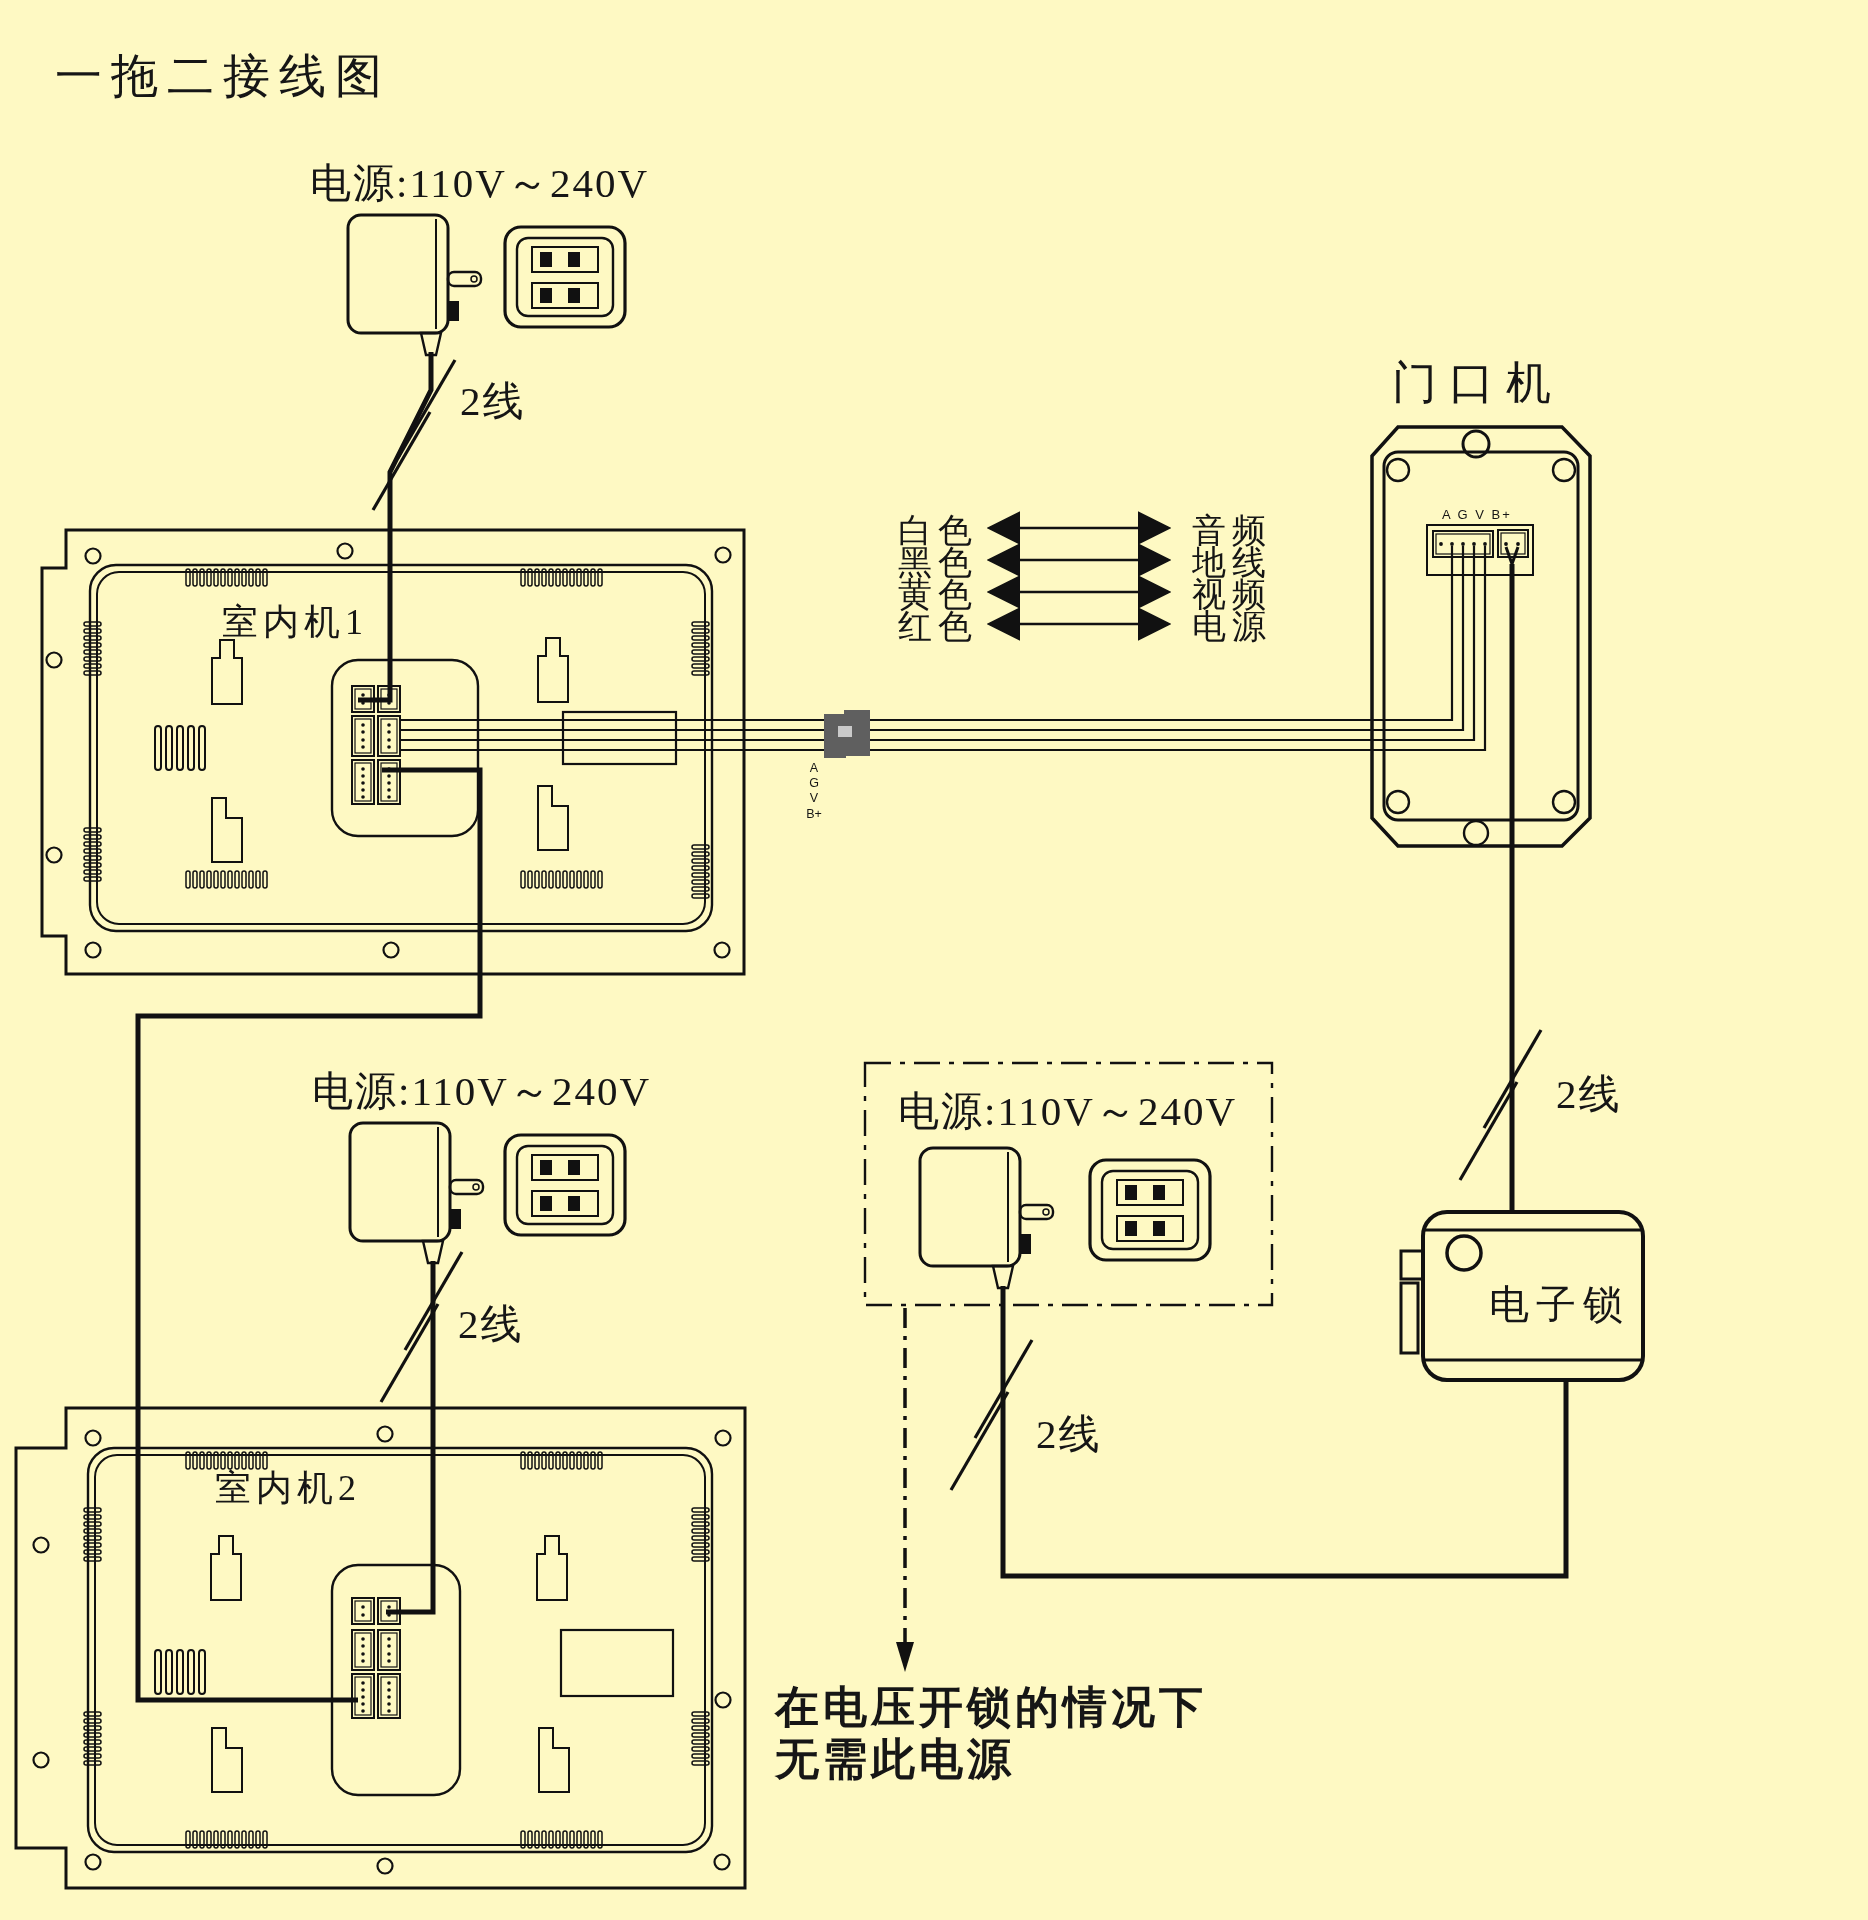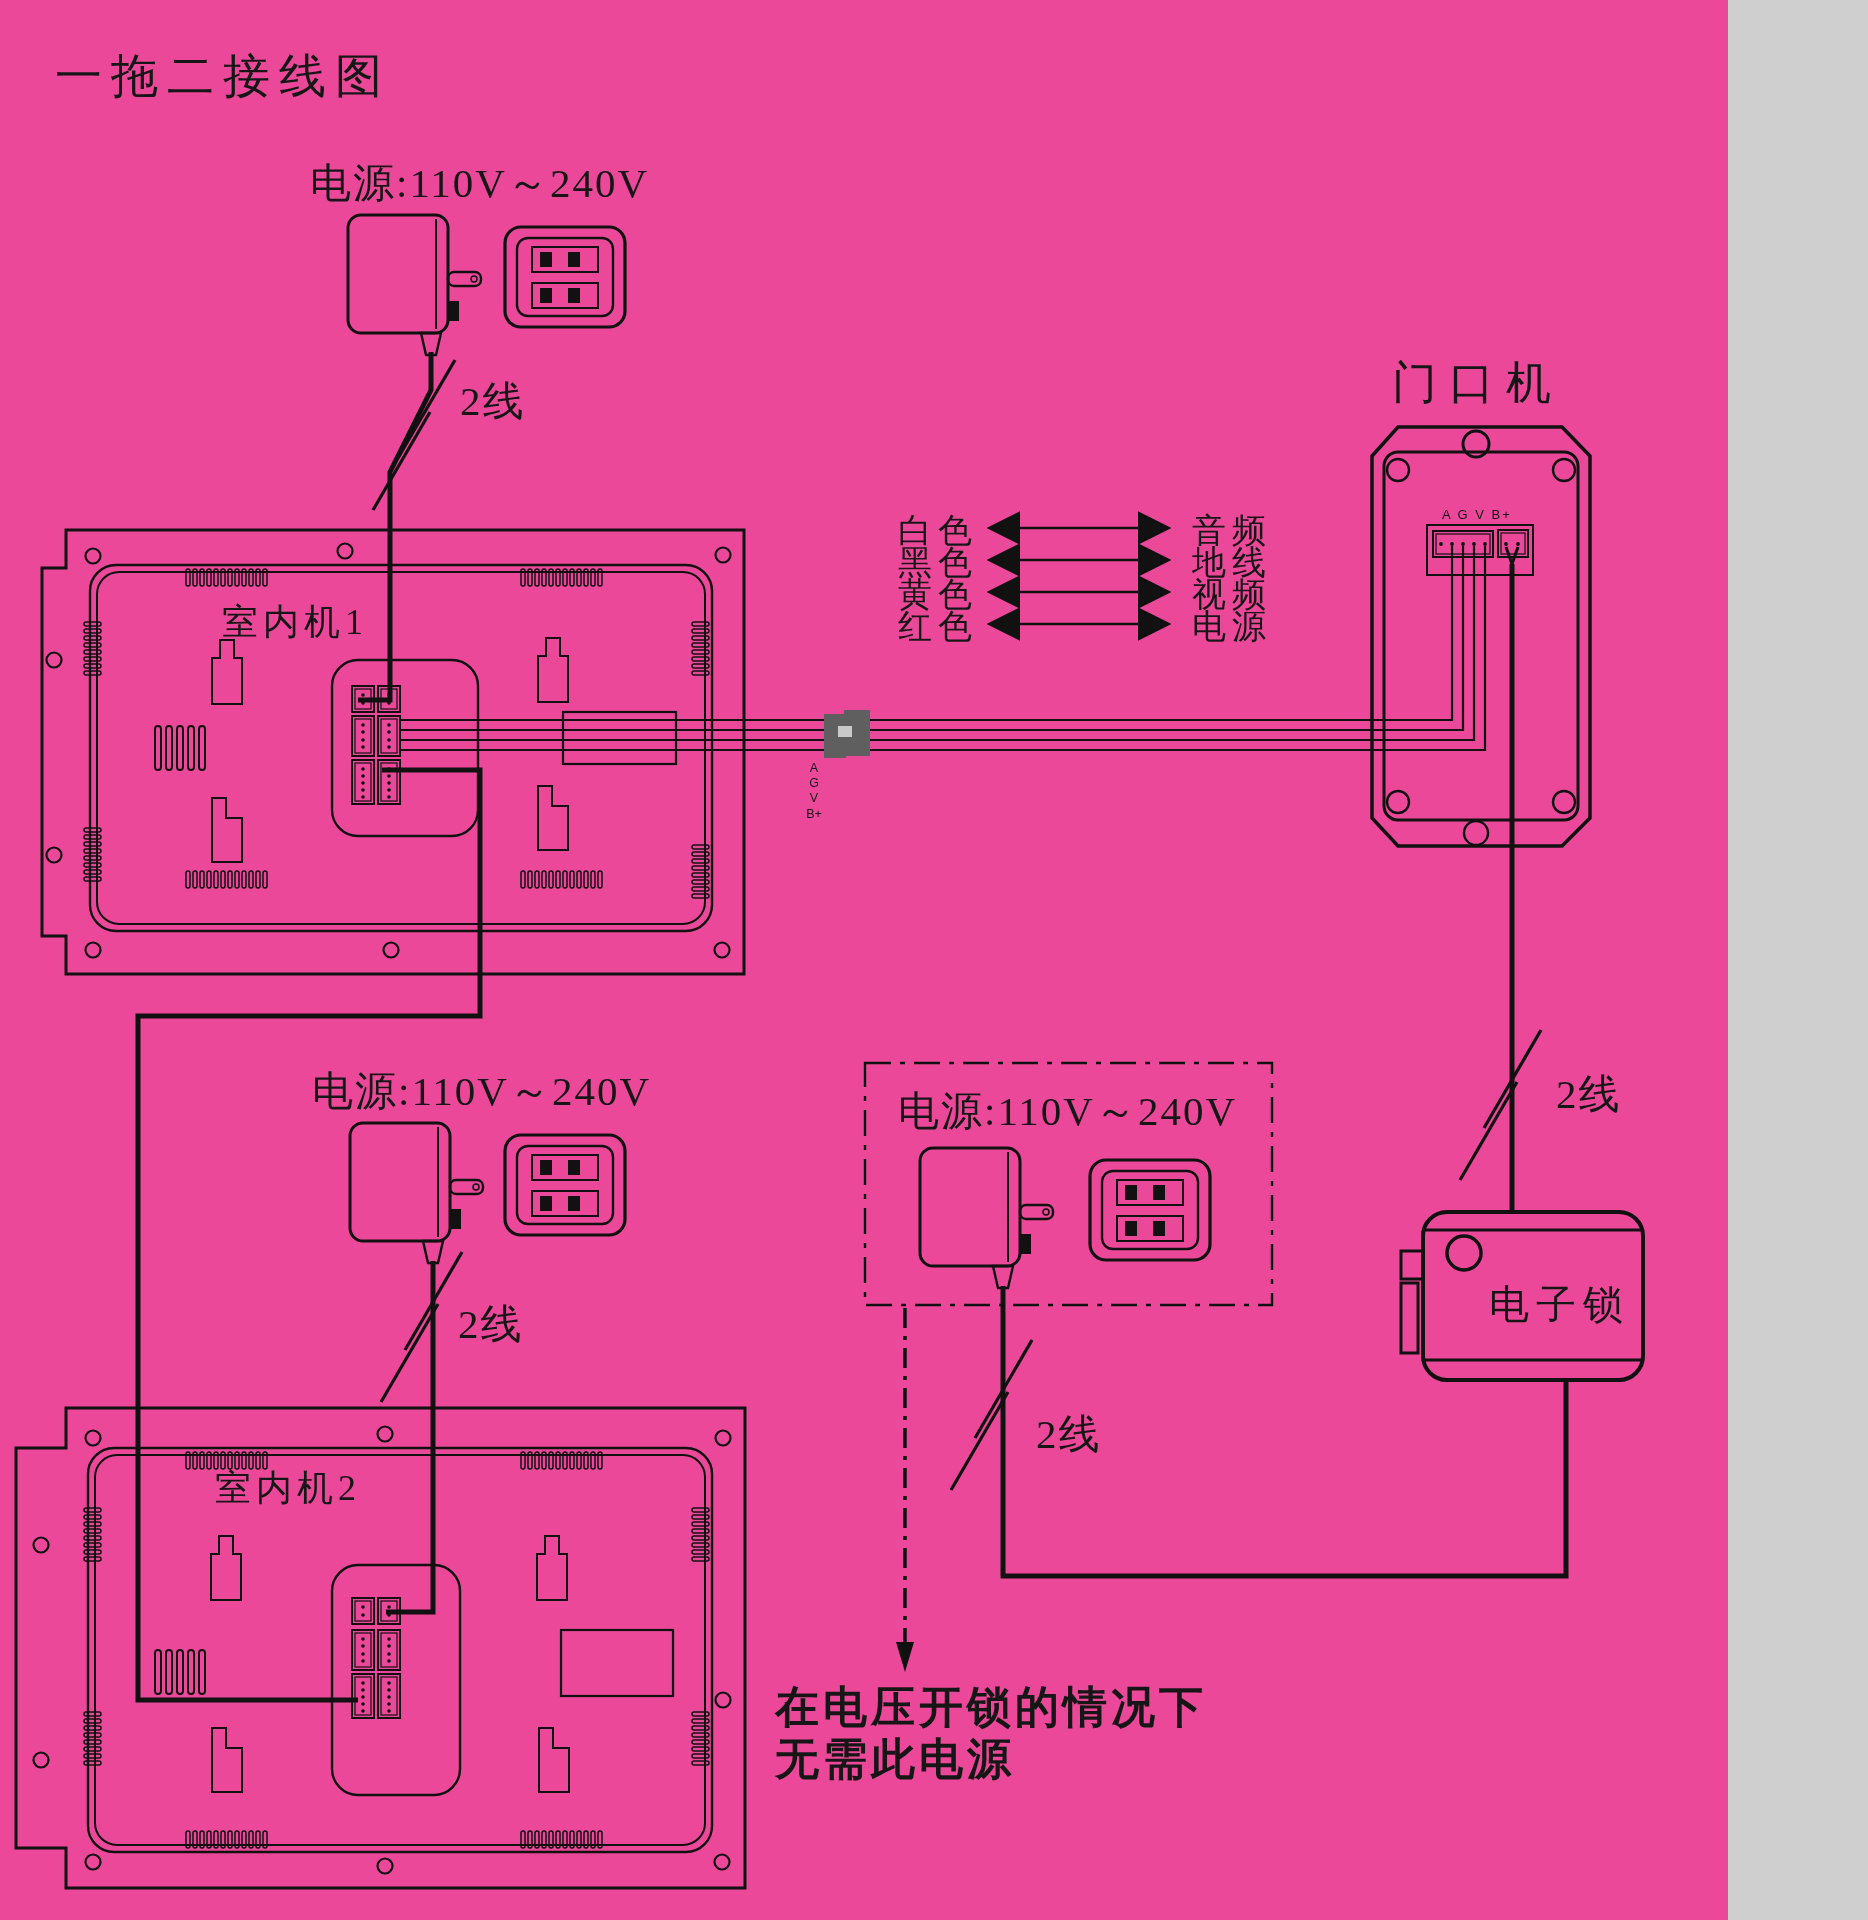--- a/index.html
+++ b/index.html
@@ -1,16 +1,16 @@
 <!DOCTYPE html>
 <html><head>
 <meta charset="utf-8">
 <style>
   html,body{margin:0;padding:0;background:#cfcfcf;}
-  .stage{position:relative;width:1728px;height:1920px;background:#ec4899;overflow:hidden;
+  .stage{position:relative;width:1868px;height:1920px;background:#fef9c3;overflow:hidden;
          font-family:"Liberation Serif", serif;}
   svg{position:absolute;left:0;top:0;}
   .ln{stroke:#111111;fill:none;}
   .s1{stroke-width:1.2;}
   .s15{stroke-width:1.5;}
   .s2{stroke-width:2;}
   .s22{stroke-width:2.2;}
   .s24{stroke-width:2.4;}
   .s3{stroke-width:3;}
   .s32{stroke-width:3.2;}

